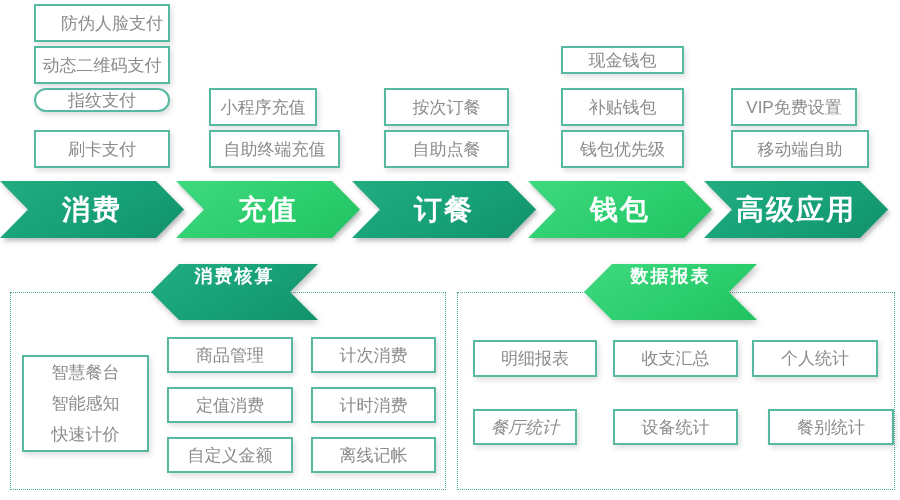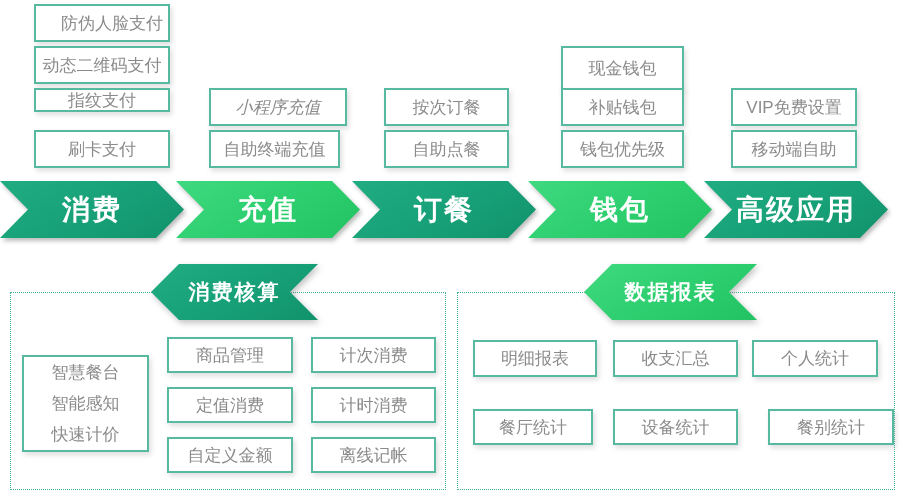--- a/index.html
+++ b/index.html
@@ -28,51 +28,51 @@
   .dark{background:linear-gradient(150deg,#21AC82 0%,#17A077 55%,#11926A 100%);}
   .bright{background:linear-gradient(150deg,#3FD97F 0%,#2CCE6E 55%,#22C262 100%);}
   
   .banner-wrap{
     position:absolute;height:56px;
     filter:drop-shadow(2px 3px 3px rgba(80,80,80,0.35));
   }
   .banner{
     width:100%;height:100%;
     clip-path:polygon(28px 0%, 100% 0%, calc(100% - 28px) 50%, 100% 100%, 28px 100%, 0% 50%);
-    display:flex;align-items:center;justify-content:center;
-    color:#ffffff;font-weight:bold;font-size:21px;letter-spacing:2px;
+    display:flex;justify-content:center;
+    color:#ffffff;font-weight:bold;font-size:18px;letter-spacing:2px;
   }
   
   .group{
     position:absolute;top:292px;height:198px;box-sizing:border-box;
     border:1px dotted #43AF97;background:transparent;
   }
 </style>
 </head>
 <body>
 
 <div class="canvas">
 
   <div class="fbox" style="left:34px;top:4px;width:136px;height:38px;padding-left:20px;">防伪人脸支付</div>
   <div class="fbox" style="left:34px;top:46px;width:136px;height:38px;">动态二维码支付</div>
-  <div class="fbox" style="left:34px;top:88px;width:136px;height:24px;">指纹支付</div>
+  <div class="fbox" style="left:34px;top:88px;width:136px;height:24px;border-radius:12px;">指纹支付</div>
   <div class="fbox" style="left:34px;top:130px;width:136px;height:38px;">刷卡支付</div>
 
-  <div class="fbox" style="left:209px;top:88px;width:138px;height:38px;font-style:italic;">小程序充值</div>
+  <div class="fbox" style="left:209px;top:88px;width:108px;height:38px;">小程序充值</div>
   <div class="fbox" style="left:209px;top:130px;width:131px;height:38px;">自助终端充值</div>
 
   <div class="fbox" style="left:384px;top:88px;width:125px;height:38px;">按次订餐</div>
   <div class="fbox" style="left:384px;top:130px;width:125px;height:38px;">自助点餐</div>
 
-  <div class="fbox" style="left:561px;top:46px;width:123px;height:44px;">现金钱包</div>
+  <div class="fbox" style="left:561px;top:46px;width:123px;height:28px;">现金钱包</div>
   <div class="fbox" style="left:561px;top:88px;width:123px;height:38px;">补贴钱包</div>
   <div class="fbox" style="left:561px;top:130px;width:123px;height:38px;">钱包优先级</div>
 
   <div class="fbox" style="left:731px;top:88px;width:126px;height:38px;">VIP免费设置</div>
-  <div class="fbox" style="left:731px;top:130px;width:126px;height:38px;">移动端自助</div>
+  <div class="fbox" style="left:731px;top:130px;width:138px;height:38px;">移动端自助</div>
 
   <div class="arrow-wrap" style="left:0px;width:184px;">
     <div class="arrow dark">
         <span>消费</span>
       </div>
   </div>
   <div class="arrow-wrap" style="left:176px;width:184px;">
     <div class="arrow bright">
         <span>充值</span>
       </div>
@@ -116,17 +116,17 @@
   <div class="group" style="left:457px;width:438px;"></div>
   <div class="banner-wrap" style="left:584px;top:264px;width:173px;">
     <div class="banner bright">
         <span>数据报表</span>
       </div>
   </div>
 
   <div class="fbox" style="left:473px;top:340px;width:124px;height:37px;">明细报表</div>
   <div class="fbox" style="left:613px;top:340px;width:125px;height:37px;">收支汇总</div>
   <div class="fbox" style="left:752px;top:340px;width:126px;height:37px;">个人统计</div>
-  <div class="fbox" style="left:473px;top:409px;width:120px;height:36px;">餐厅统计</div>
+  <div class="fbox" style="left:473px;top:409px;width:104px;height:36px;font-style:italic;">餐厅统计</div>
   <div class="fbox" style="left:613px;top:409px;width:125px;height:36px;">设备统计</div>
   <div class="fbox" style="left:752px;top:409px;width:126px;height:36px;margin-left:16px;">餐别统计</div>
 
 </div>
 
 </body></html>

